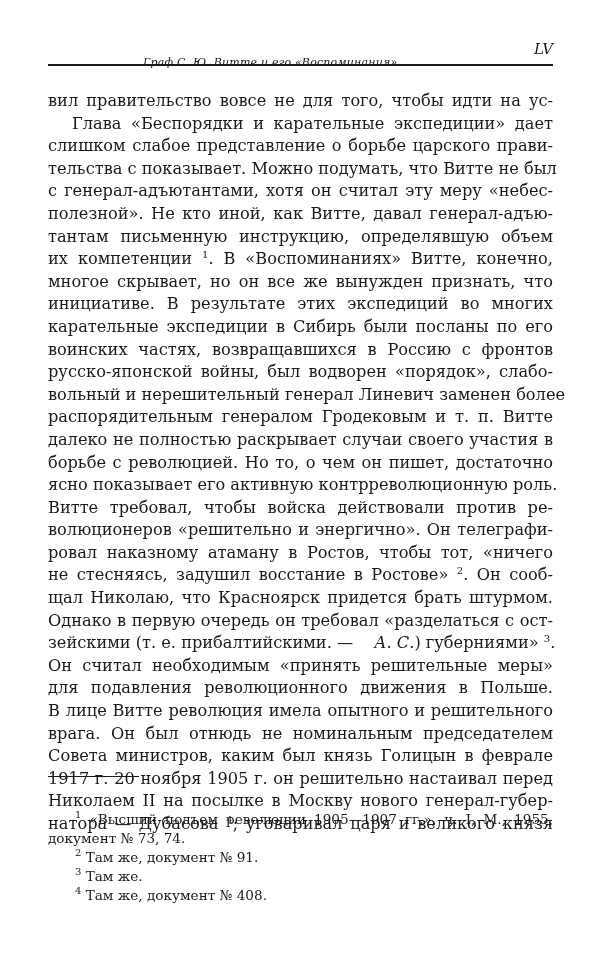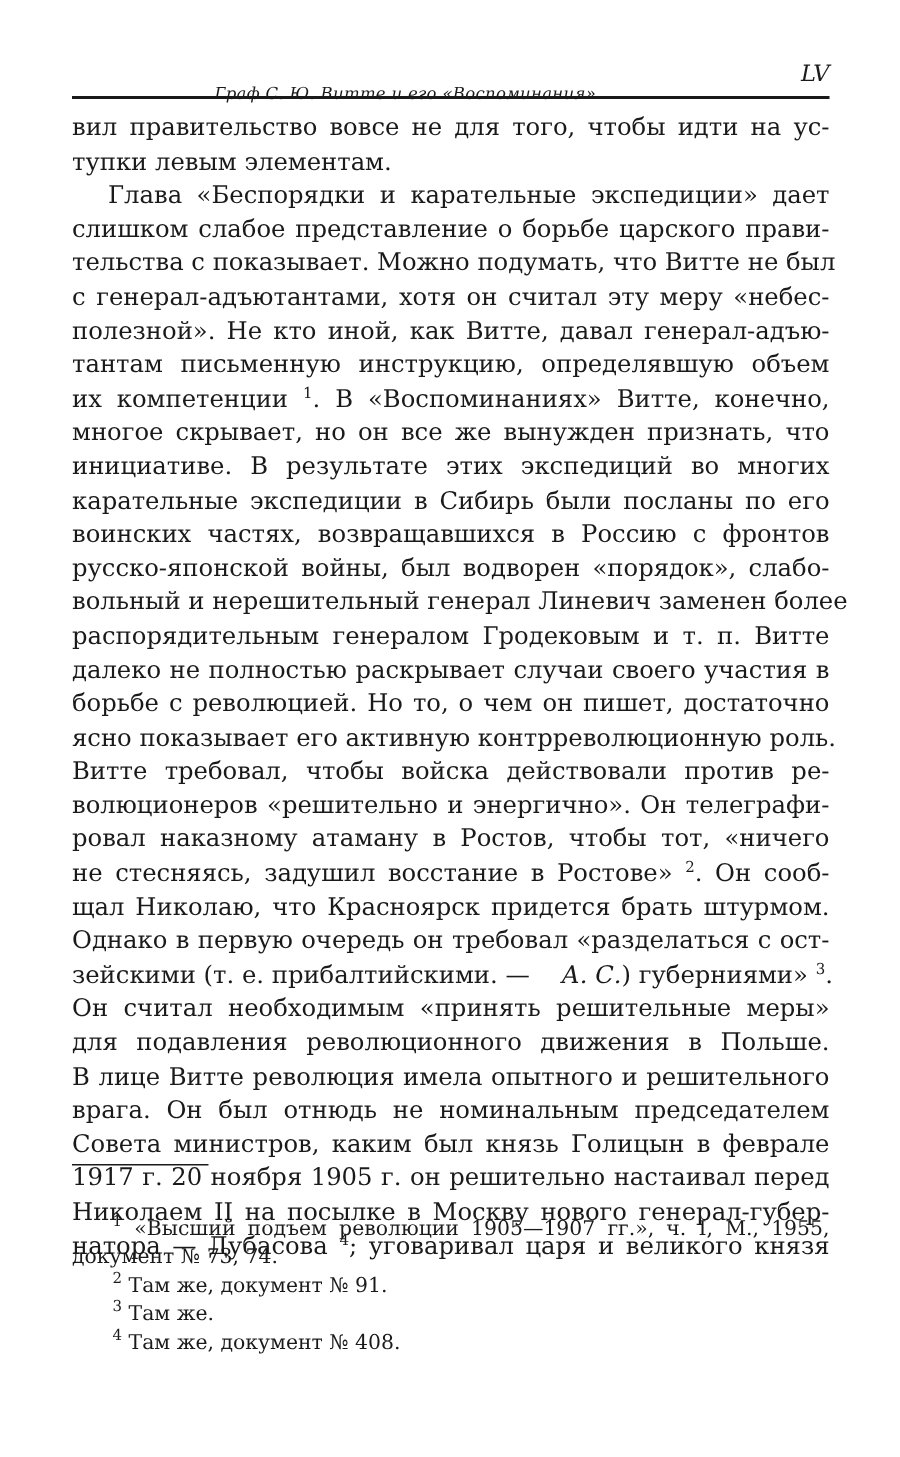--- a/index.html
+++ b/index.html
@@ -2,21 +2,21 @@
 <html><head>
 <meta charset="utf-8">
 <style>
   html, body { margin: 0; padding: 0; background: #ffffff; }
   body { width: 600px; height: 971px; position: relative; overflow: hidden; color: #1a1a1a; font-family: "DejaVu Serif", "Liberation Serif", serif; }
   .page { position: absolute; left: 48px; top: 0; width: 505px; }
   .running-head { position: absolute; top: 40px; left: 0; width: 505px; height: 24px; }
   .rh-title { position: absolute; left: 95px; top: 0; font-style: italic; font-size: 11px; letter-spacing: 0.2px; margin-top: 16px; }
   .rh-folio { position: absolute; right: 0; top: 0; font-style: italic; font-size: 15px; }
   .rh-rule { position: absolute; top: 64px; left: 0; width: 505px; border-top: 2px solid #1a1a1a; }
-  .body-text { position: absolute; top: 74px; left: 0; width: 505px; font-size: 16.2px; line-height: 22.6px; }
+  .body-text { position: absolute; top: 90px; left: 0; width: 505px; font-size: 16.2px; line-height: 22.6px; }
   .line { display: block; white-space: nowrap; text-align: justify; text-align-last: justify; height: 22.6px; }
   .line.last { text-align-last: left; }
   .line.indent { padding-left: 24px; }
   sup { font-size: 10px; line-height: 0; vertical-align: 6px; }
   .fn-rule { position: absolute; top: 776px; left: 0; width: 91px; border-top: 1px solid #1a1a1a; }
   .footnotes { position: absolute; top: 786px; left: 0; width: 505px; font-size: 13.6px; line-height: 19px; margin-top: 24px; }
   .fn-line { display: block; white-space: nowrap; text-align: justify; text-align-last: justify; }
   .fn-line.indent { padding-left: 27px; }
   .fn-line.last { text-align-last: left; }
   .ital { font-style: italic; margin-left: 16px; }
@@ -27,21 +27,20 @@
 <div class="page">
 
   <div class="running-head">
     <span class="rh-title">Граф С. Ю. Витте и его «Воспоминания»</span>
     <span class="rh-folio">LV</span>
   </div>
   <div class="rh-rule"></div>
 
   <div class="body-text">
     <span class="line">вил правительство вовсе не для того, чтобы идти на ус-</span>
-    <span class="line last">тупки левым элементам.</span>
     <span class="line indent">Глава «Беспорядки и карательные экспедиции» дает</span>
     <span class="line">слишком слабое представление о борьбе царского прави-</span>
     <span class="line">тельства с показывает. Можно подумать, что Витте не был</span>
     <span class="line">с генерал-адъютантами, хотя он считал эту меру «небес-</span>
     <span class="line">полезной». Не кто иной, как Витте, давал генерал-адъю-</span>
     <span class="line">тантам письменную инструкцию, определявшую объем</span>
     <span class="line"><span>их компетенции</span>&nbsp;<sup>1</sup><span>. В «Воспоминаниях» Витте, конечно,</span></span>
     <span class="line">многое скрывает, но он все же вынужден признать, что</span>
     <span class="line">инициативе. В результате этих экспедиций во многих</span>
     <span class="line">карательные экспедиции в Сибирь были посланы по его</span>

